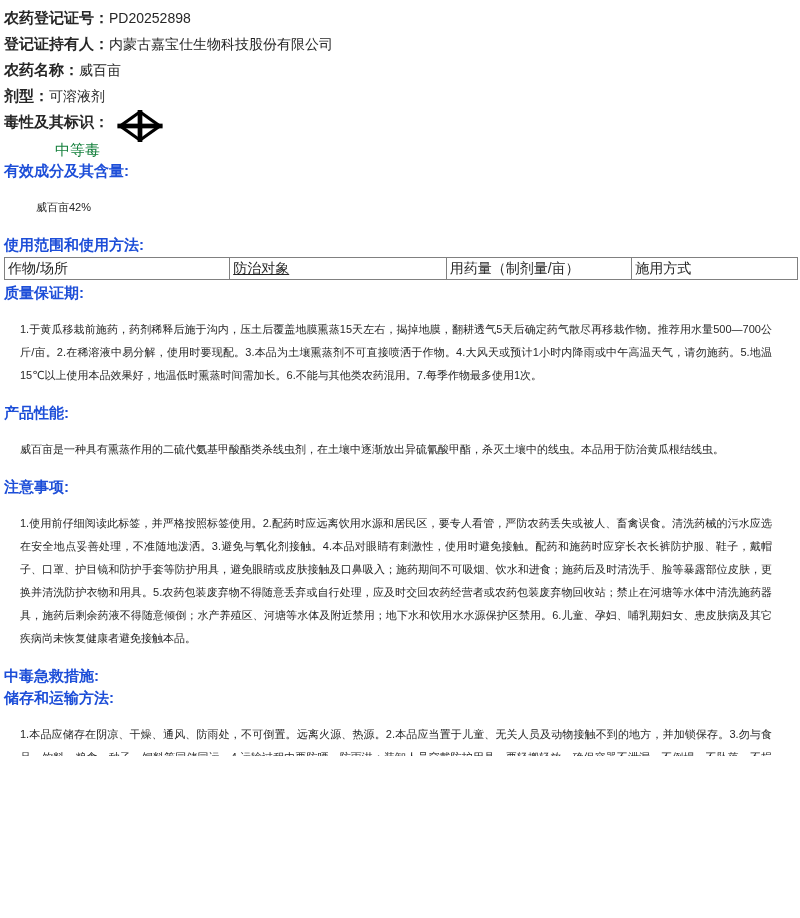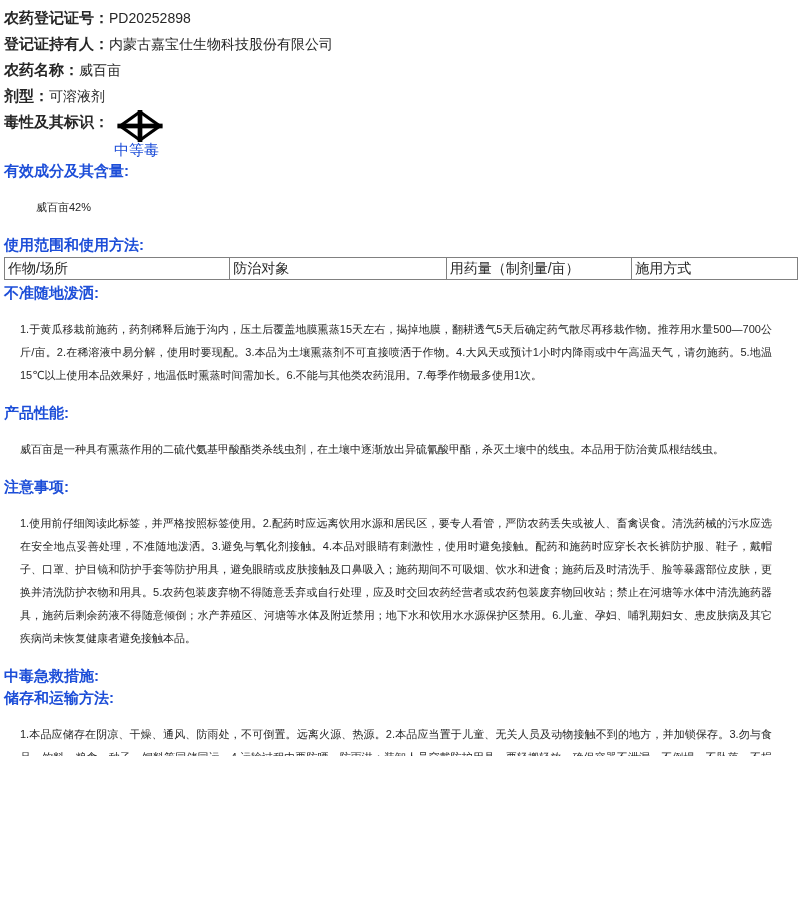--- a/index.html
+++ b/index.html
@@ -12,33 +12,33 @@
   }
   .page { width: 800px; height: 756px; padding: 5px 12px 0 4px; overflow: hidden; }
 
   .kv { line-height: 26px; font-size: 14px; white-space: nowrap; }
   .kv .lbl { font-weight: 700; font-size: 15px; color: #262626; }
   .kv .val { font-weight: 400; font-size: 14px; color: #262626; }
 
   .tox-row { display: flex; align-items: flex-start; height: 32px; }
   .tox-row .lbl { font-weight: 700; font-size: 15px; line-height: 26px; text-align: center; }
   .tox-icon { display: inline-block; margin-left: 8px; margin-top: 1px; line-height: 0; }
-  .tox-level { color: #1d4ed8; font-size: 15px; line-height: 17px; margin-left: 110px; margin-bottom: 2px; }
+  .tox-level { color: #15803d; font-size: 15px; line-height: 17px; margin-left: 51px; margin-bottom: 2px; }
 
   h3.sec { font-size: 15px; font-weight: 700; line-height: 19px; margin: 3px 0 0 0; color: #1d4ed8; }
   p.body { font-size: 11px; line-height: 23px; margin: 16px; text-align: justify; color: #262626; }
   p.indent { padding-left: 16px; }
 
   table.usage { width: 794px; border-collapse: collapse; margin: 3px 0 1px 0; table-layout: fixed; }
   table.usage td {
     border: 1px solid #808080; height: 22px;
     font-size: 14px; font-weight: 400; padding: 0 3px; color: #262626;
     overflow: hidden; white-space: nowrap;
   }
-  td.c1 { width: 28.4%; } td.c2 { width: 27.3%; } td.c3 { width: 23.4%; } td.c4 { width: 20.9%; }
+  td.c1 { width: 28.4%; } td.c2 { width: 27.3%; text-decoration: underline; } td.c3 { width: 23.4%; } td.c4 { width: 20.9%; }
 
   .kv-bottom { line-height: 24px; }
 </style>
 </head>
 <body>
 
 <div class="page">
 
   <div class="kv">
     <span class="lbl">农药登记证号：</span><span class="val">PD20252898</span>
@@ -78,21 +78,21 @@
     <tbody>
       <tr>
         <td class="c1">作物/场所</td>
         <td class="c2">防治对象</td>
         <td class="c3">用药量（制剂量/亩）</td>
         <td class="c4">施用方式</td>
       </tr>
     </tbody>
   </table>
 
-  <h3 class="sec">不准随地泼洒:</h3>
+  <h3 class="sec">质量保证期:</h3>
   <p class="body">1.于黄瓜移栽前施药，药剂稀释后施于沟内，压土后覆盖地膜熏蒸15天左右，揭掉地膜，翻耕透气5天后确定药气散尽再移栽作物。推荐用水量500—700公斤/亩。2.在稀溶液中易分解，使用时要现配。3.本品为土壤熏蒸剂不可直接喷洒于作物。4.大风天或预计1小时内降雨或中午高温天气，请勿施药。5.地温15℃以上使用本品效果好，地温低时熏蒸时间需加长。6.不能与其他类农药混用。7.每季作物最多使用1次。</p>
 
   <h3 class="sec">产品性能:</h3>
   <p class="body">威百亩是一种具有熏蒸作用的二硫代氨基甲酸酯类杀线虫剂，在土壤中逐渐放出异硫氰酸甲酯，杀灭土壤中的线虫。本品用于防治黄瓜根结线虫。</p>
 
   <h3 class="sec">注意事项:</h3>
   <p class="body">1.使用前仔细阅读此标签，并严格按照标签使用。2.配药时应远离饮用水源和居民区，要专人看管，严防农药丢失或被人、畜禽误食。清洗药械的污水应选在安全地点妥善处理，不准随地泼洒。3.避免与氧化剂接触。4.本品对眼睛有刺激性，使用时避免接触。配药和施药时应穿长衣长裤防护服、鞋子，戴帽子、口罩、护目镜和防护手套等防护用具，避免眼睛或皮肤接触及口鼻吸入；施药期间不可吸烟、饮水和进食；施药后及时清洗手、脸等暴露部位皮肤，更换并清洗防护衣物和用具。5.农药包装废弃物不得随意丢弃或自行处理，应及时交回农药经营者或农药包装废弃物回收站；禁止在河塘等水体中清洗施药器具，施药后剩余药液不得随意倾倒；水产养殖区、河塘等水体及附近禁用；地下水和饮用水水源保护区禁用。6.儿童、孕妇、哺乳期妇女、患皮肤病及其它疾病尚未恢复健康者避免接触本品。</p>
 
   <h3 class="sec">中毒急救措施:</h3>
 

